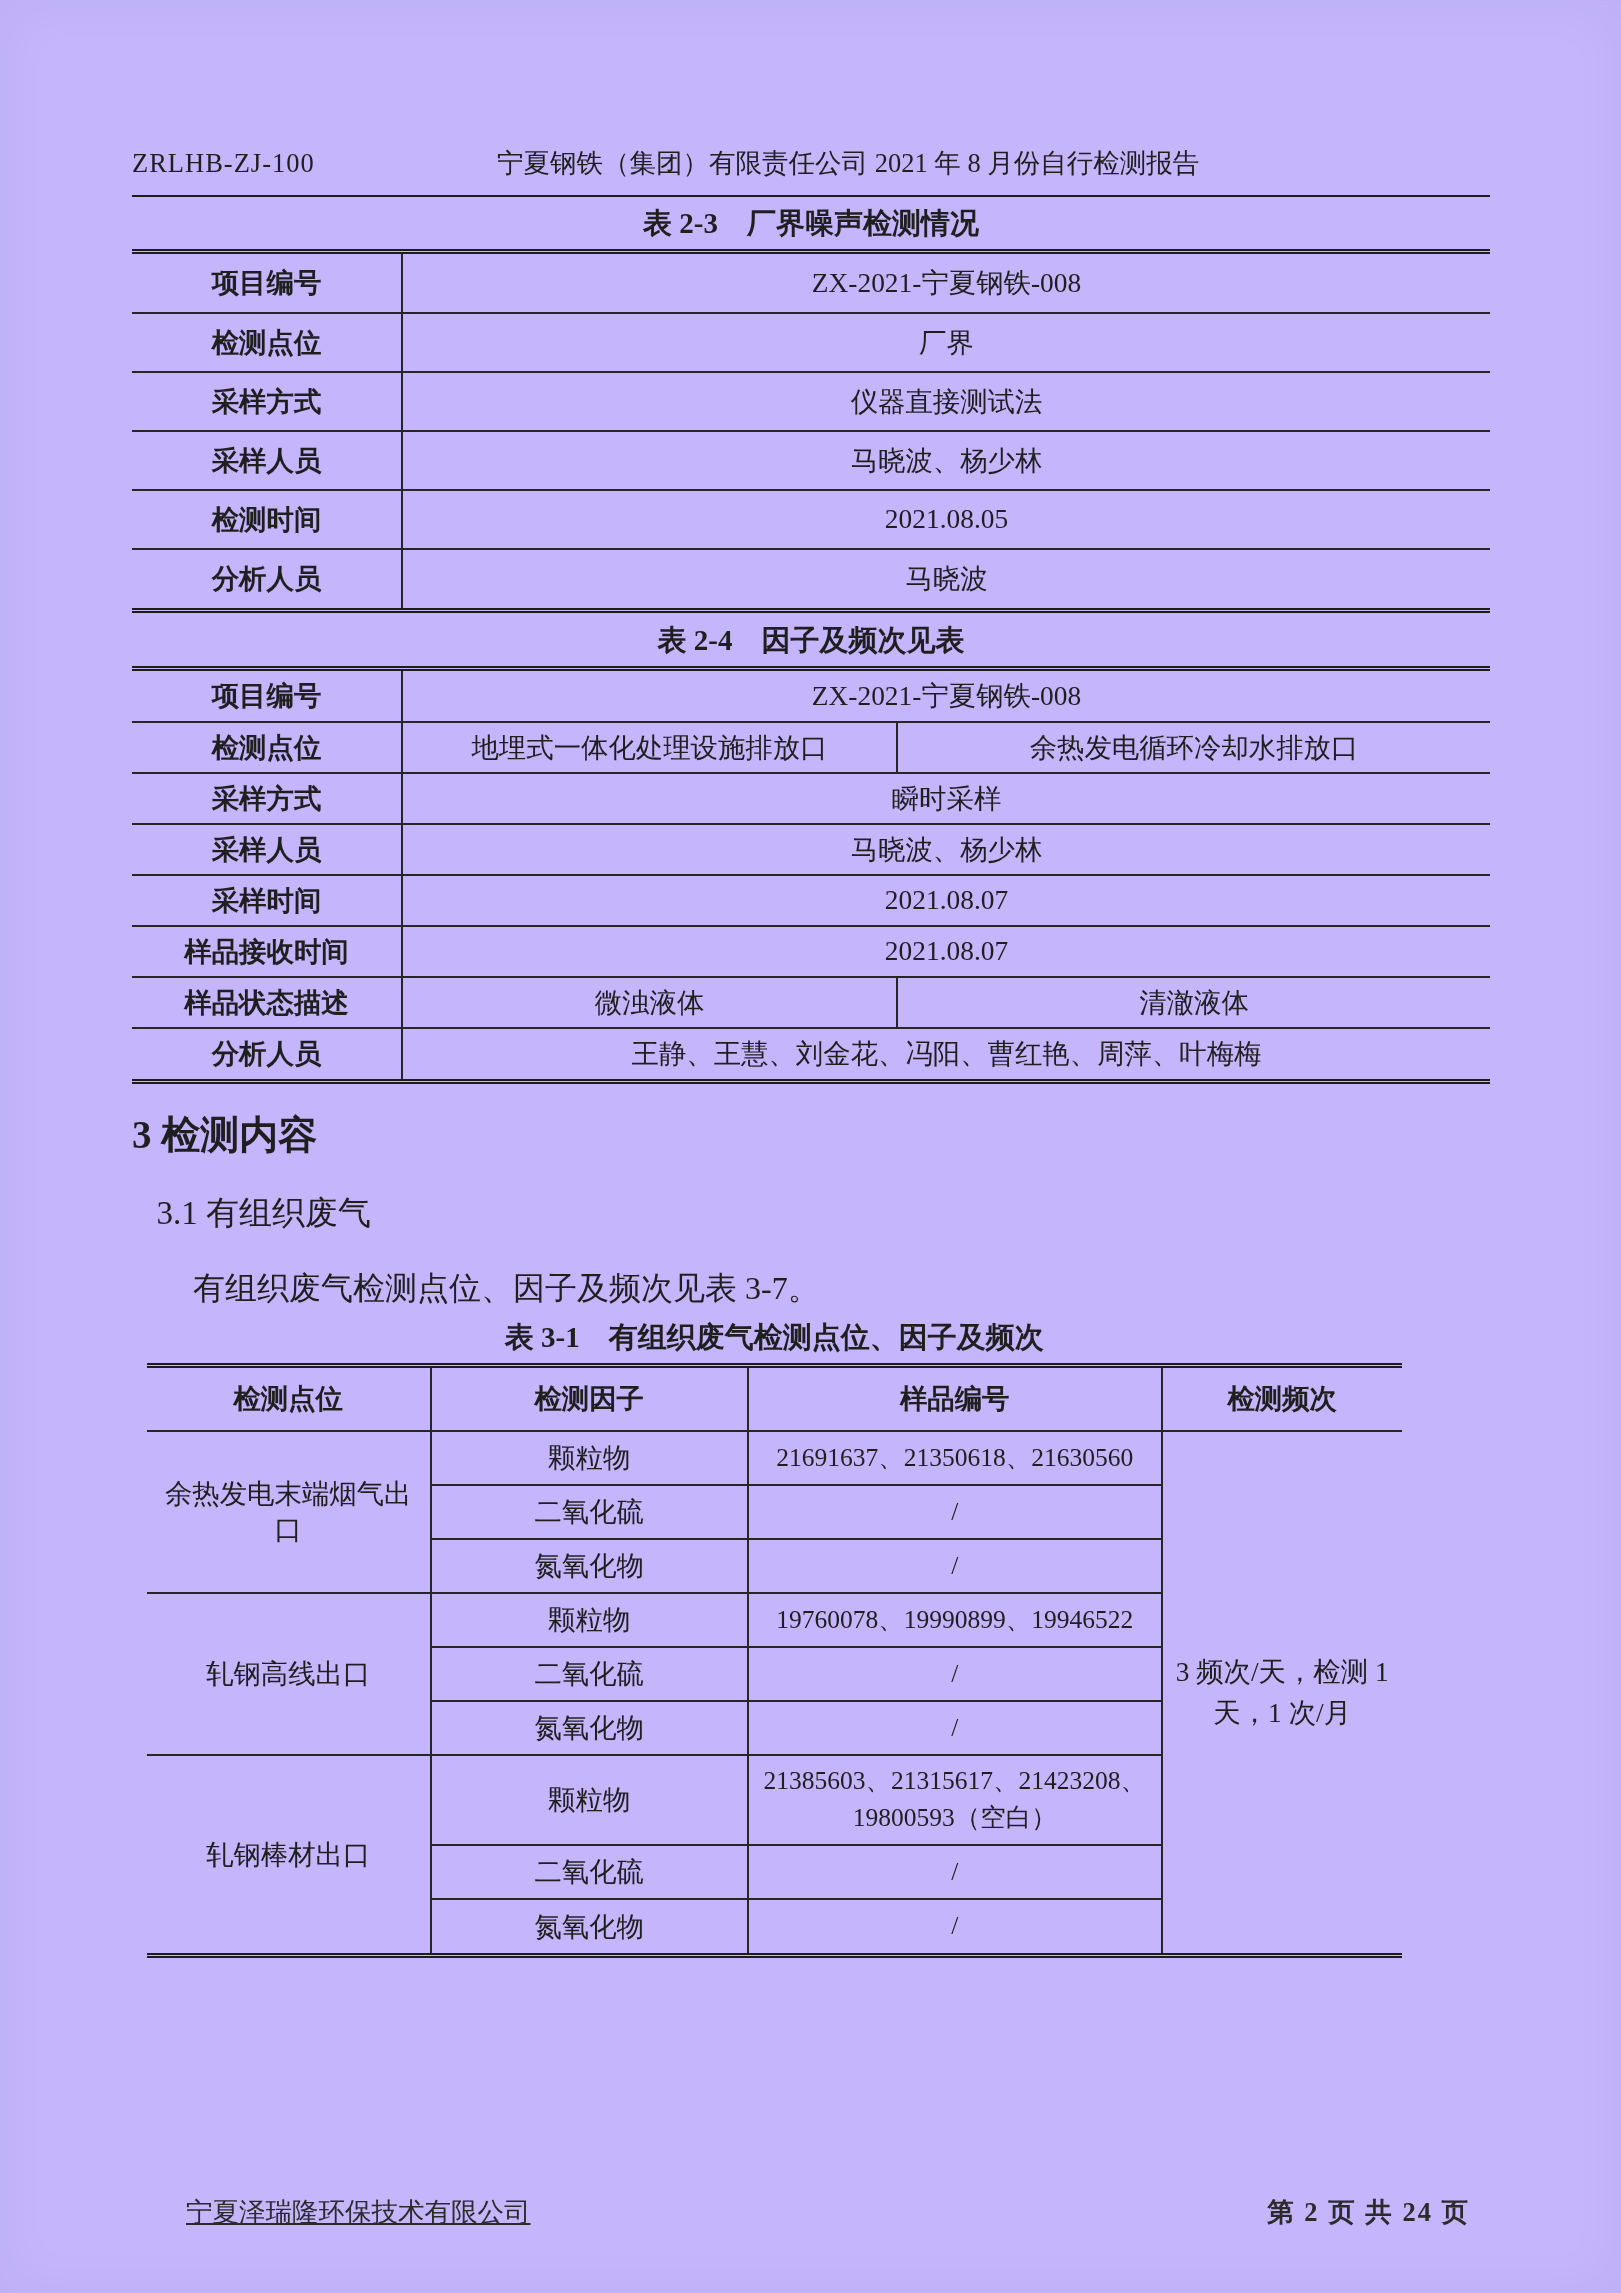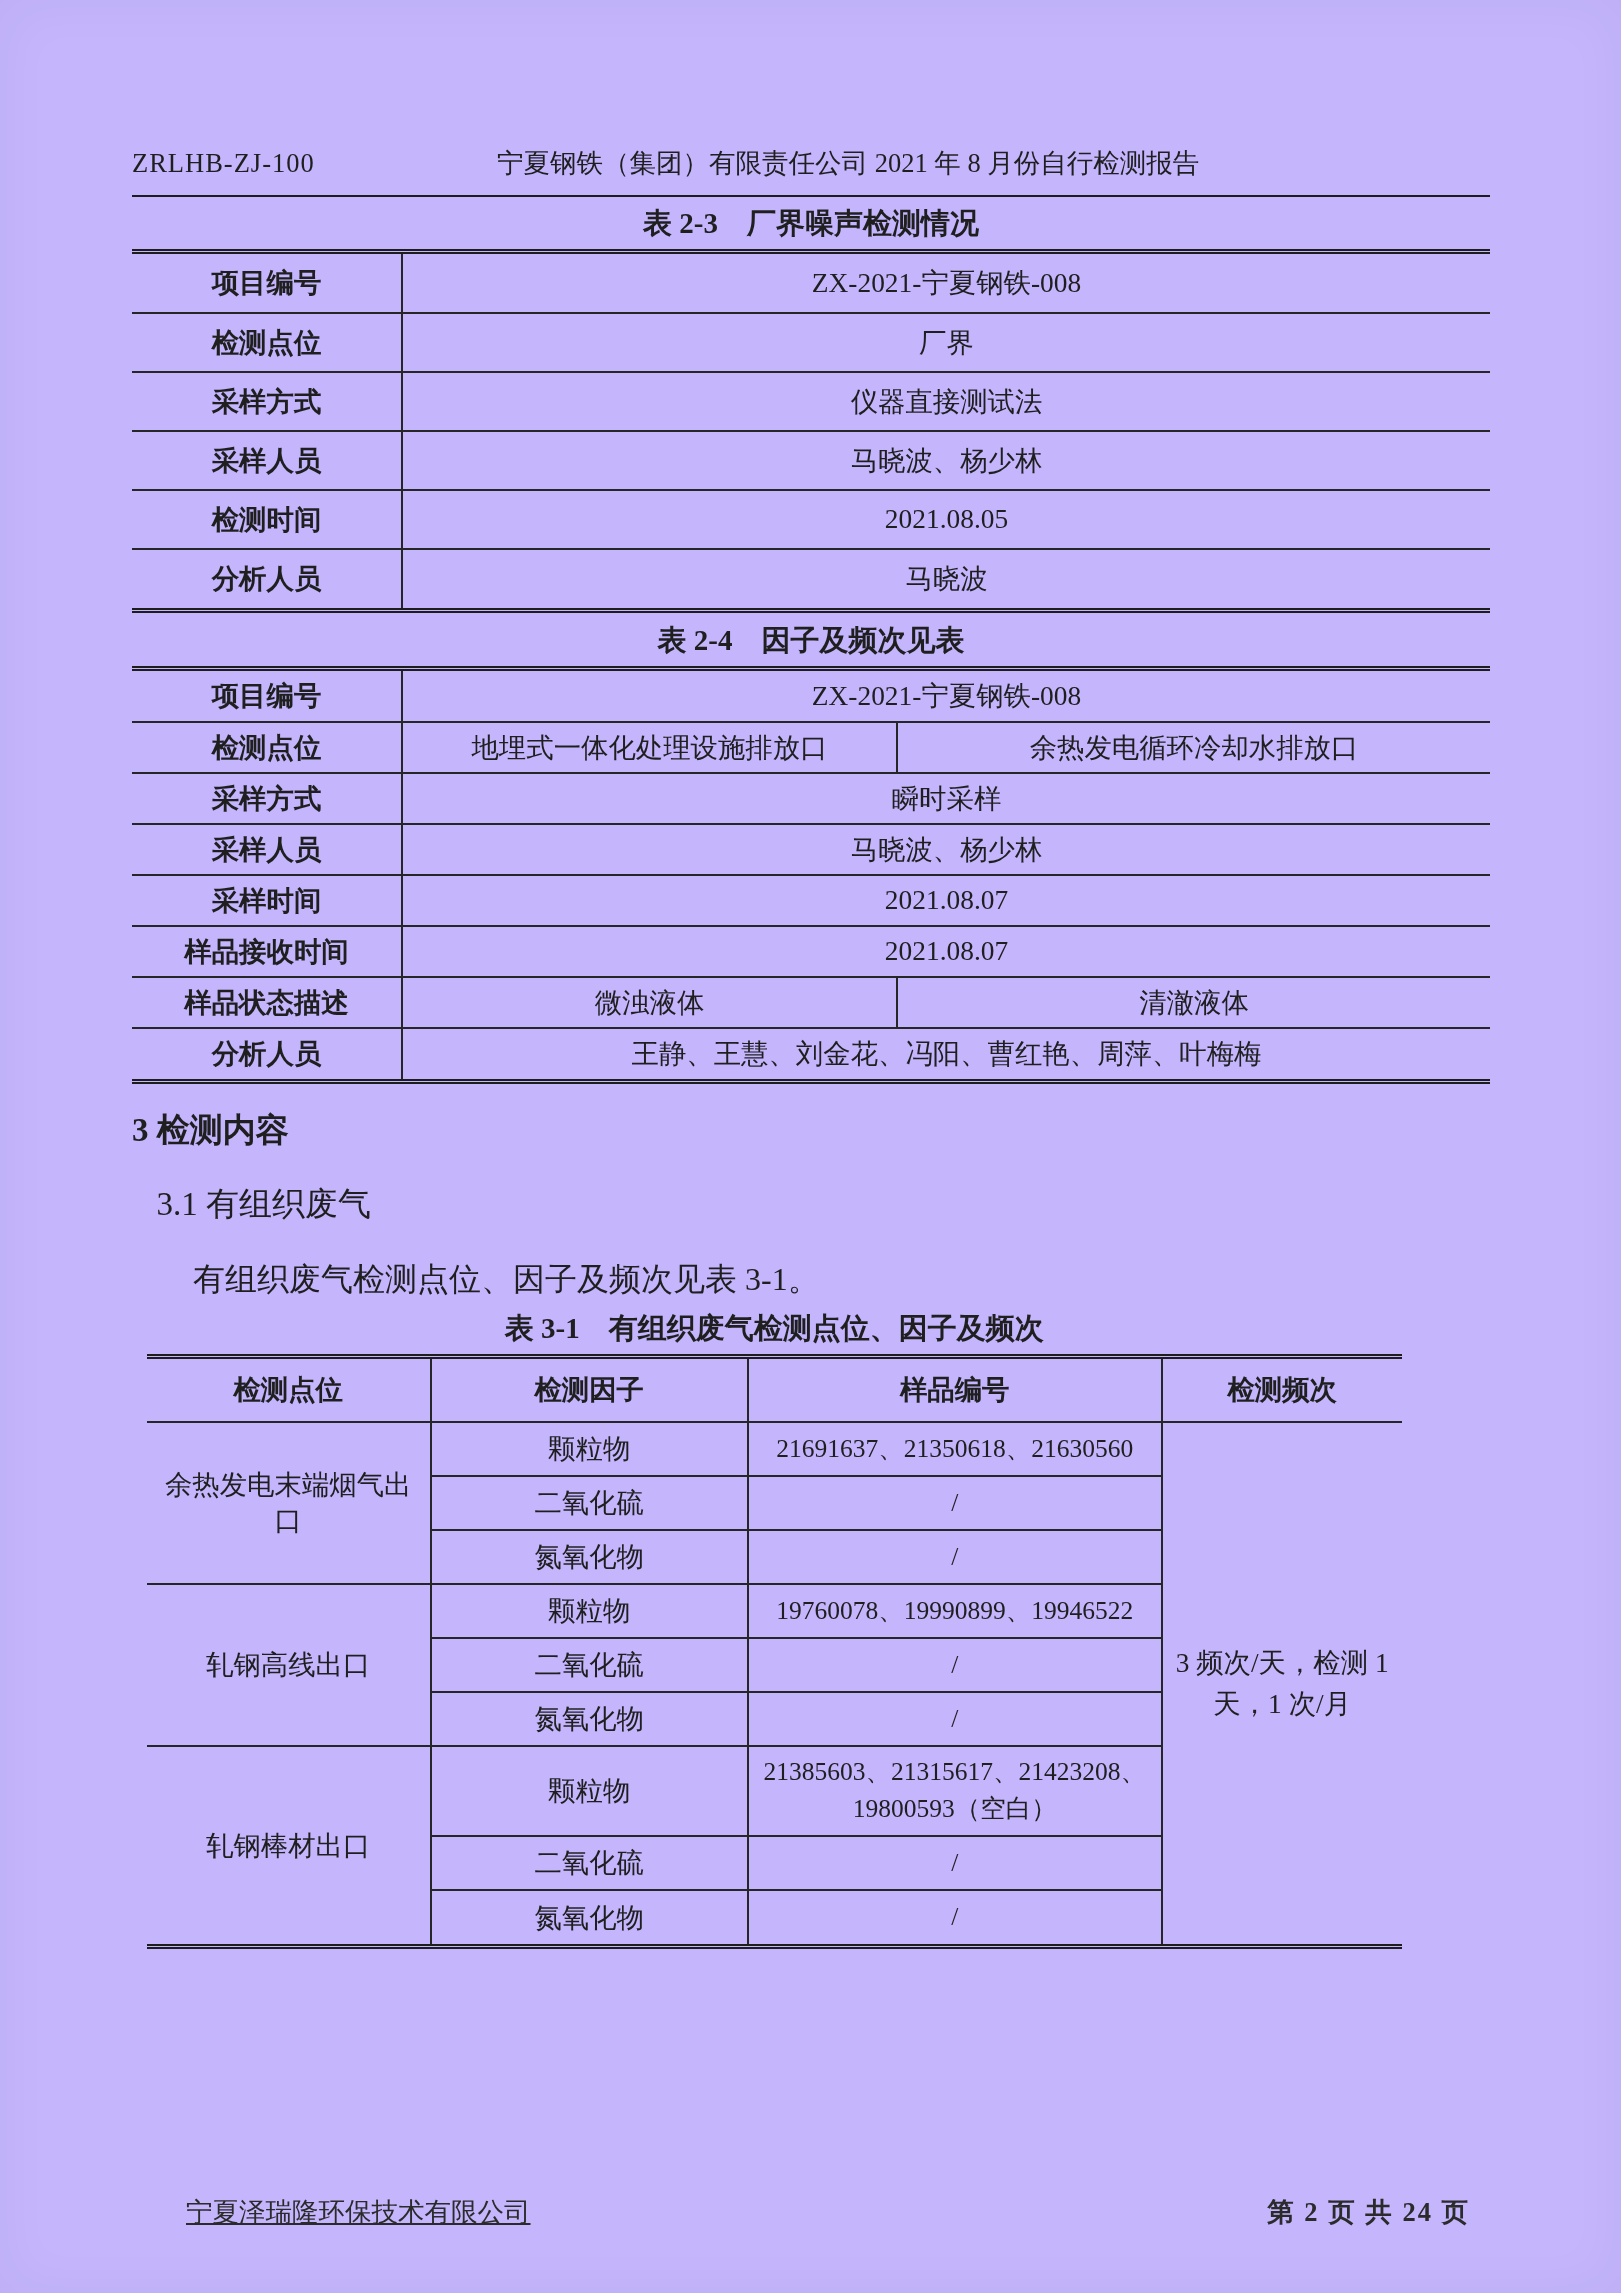--- a/index.html
+++ b/index.html
@@ -41,21 +41,21 @@
 
   
   .t31-wrap{width:1255px;margin-left:14.7px;margin-top:5.9px;}
   .t31 td{height:54px;font-size:27.4px;}
   .t31 .colhdr td{height:63px;font-weight:bold;}
   .t31 td.sample{font-size:25.5px;line-height:1.45;}
   .t31 tr.tall td{height:90px;}
   .t31 td.freq{font-size:27.4px;line-height:1.5;padding:2px 9.8px;}
 
   
-  .sec-h1{font-weight:bold;font-size:33px;margin-top:23.5px;}
+  .sec-h1{font-weight:bold;font-size:39px;margin-top:23.5px;}
   .sec-h2{font-weight:normal;font-size:33px;margin-top:29px;margin-left:24.5px;}
   .para{font-size:32px;margin-top:31px;margin-left:61px;}
 
   
   .footer{position:absolute;left:132px;top:2194px;width:1358px;display:flex;justify-content:space-between;font-size:26.5px;color:#2b2b2b;}
   .footer .left{margin-left:54px;text-decoration:underline;}
   .footer .right{margin-right:20px;letter-spacing:2px;font-weight:bold;}
 </style>
 </head>
 <body>
@@ -150,21 +150,21 @@
         <tr>
           <td class="lbl">分析人员</td>
           <td class="val" colspan="2">王静、王慧、刘金花、冯阳、曹红艳、周萍、叶梅梅</td>
         </tr>
       </tbody>
         </table>
     </div>
 
     <div class="sec-h1">3 检测内容</div>
     <div class="sec-h2">3.1 有组织废气</div>
-    <div class="para">有组织废气检测点位、因子及频次见表 3-1。</div>
+    <div class="para">有组织废气检测点位、因子及频次见表 3-7。</div>
 
     <div class="tbl-title t31-title">
       <span>表 3-1</span><span class="gap">有组织废气检测点位、因子及频次</span>
     </div>
     <div class="tbl-wrap t31-wrap">
       <table class="tbl t31">
         <colgroup>
             <col style="width:284px">
             <col style="width:317px">
             <col style="width:414px">

